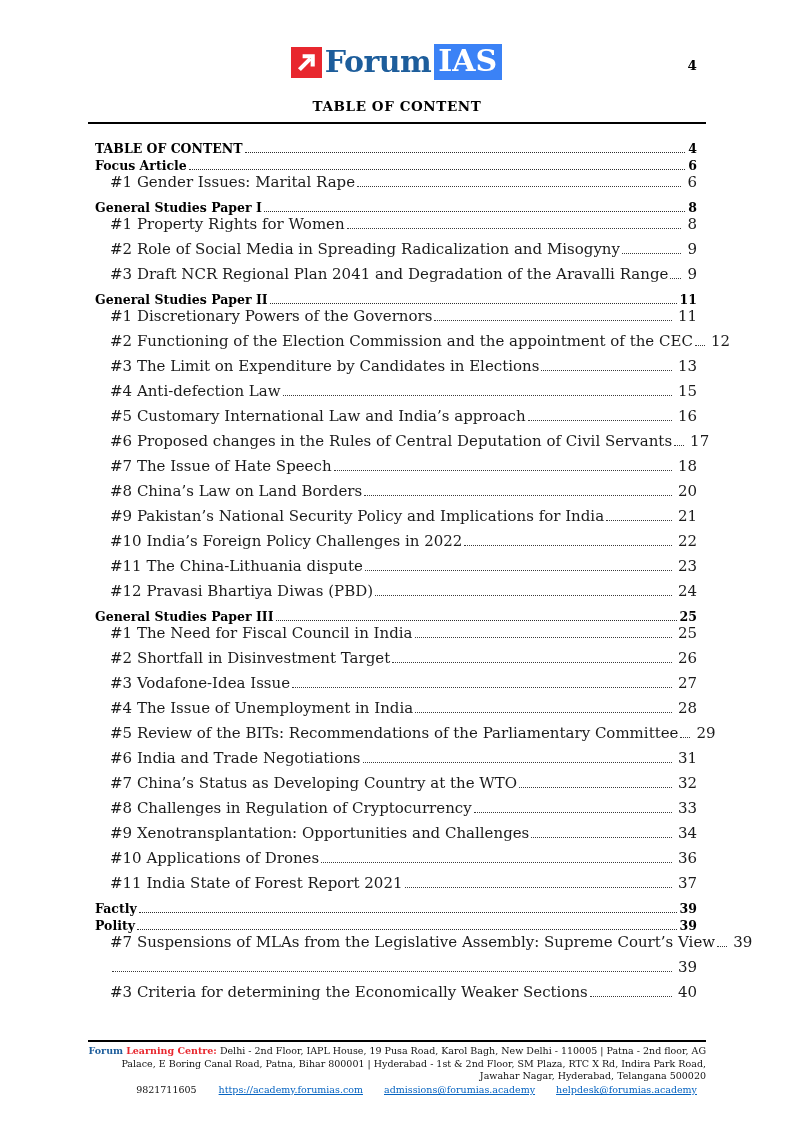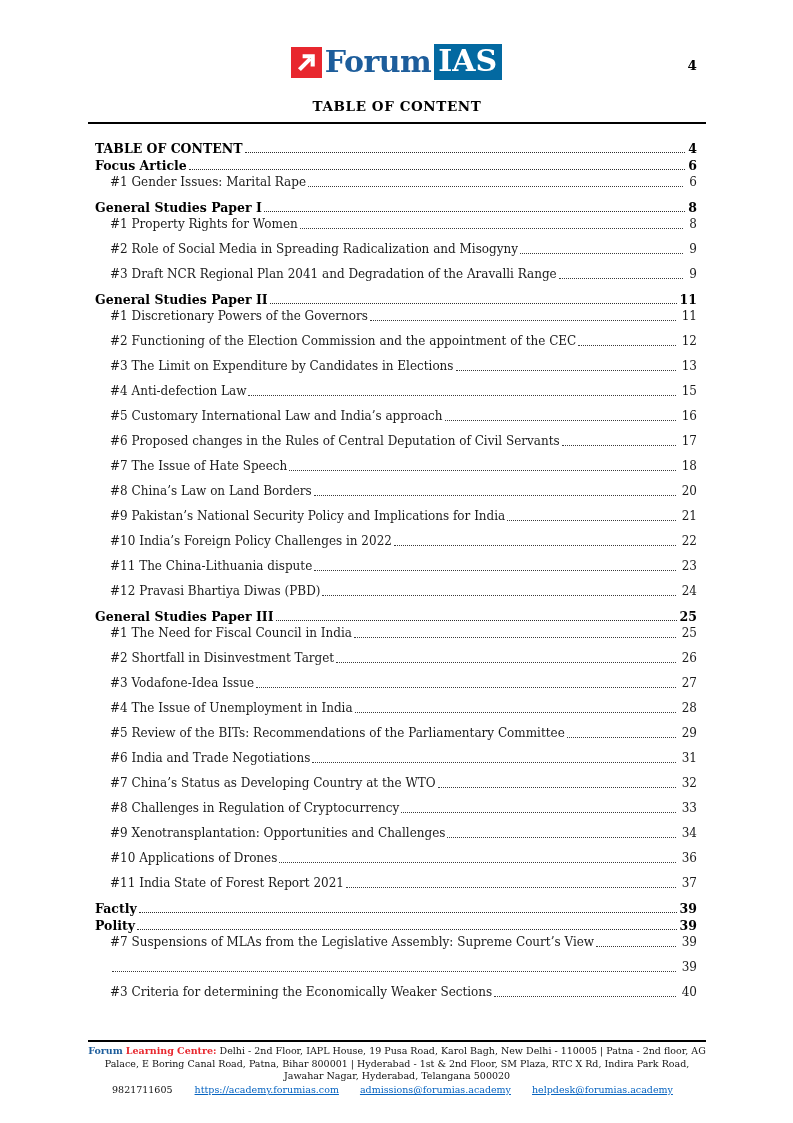--- a/index.html
+++ b/index.html
@@ -26,21 +26,21 @@
   }
   .logo-icon { width: 31px; height: 31px; display: block; margin-right: 3px; }
   .logo-forum {
     color: #1d5d9b;
     font-weight: bold;
     font-size: 30px;
     line-height: 34px;
     letter-spacing: -0.5px;
   }
   .logo-ias {
-    background: #0369a1;
+    background: #3b82f6;
     color: #ffffff;
     font-weight: bold;
     font-size: 30px;
     line-height: 34px;
     padding: 0 5px 2px 4px;
     margin-left: 3px;
   }
   .page-number {
     position: absolute;
     top: 57px;
@@ -70,21 +70,21 @@
     position: absolute;
     top: 139px;
     left: 95px;
     right: 96px;
   }
   .toc-row {
     display: flex;
     align-items: flex-end;
     height: 17px;
     line-height: 15px;
-    font-size: 12px;
+    font-size: 15px;
     cursor: pointer;
   }
   .toc-row.section {
     font-weight: bold;
     font-size: 12.5px;
     color: #000;
   }
   .toc-row.sub {
     padding-left: 15px;
     margin-bottom: 8px;
@@ -101,21 +101,21 @@
   .toc-page { white-space: nowrap; }
 
   
   .footer {
     position: absolute;
     top: 1040px;
     left: 88px;
     right: 87px;
     border-top: 2.5px solid #000;
     padding-top: 3px;
-    text-align: center;
+    text-align: right;
     font-size: 9.5px;
     line-height: 1.34;
     color: #111;
   }
   .footer .brand-blue { color: #1d5d9b; font-weight: bold; }
   .footer .brand-red  { color: #e8272e; font-weight: bold; }
   .footer-links { margin-top: 1px; }
   .footer-links .phone { color: #111; margin-right: 10px; }
   .footer-links .link {
     color: #0563c1;

